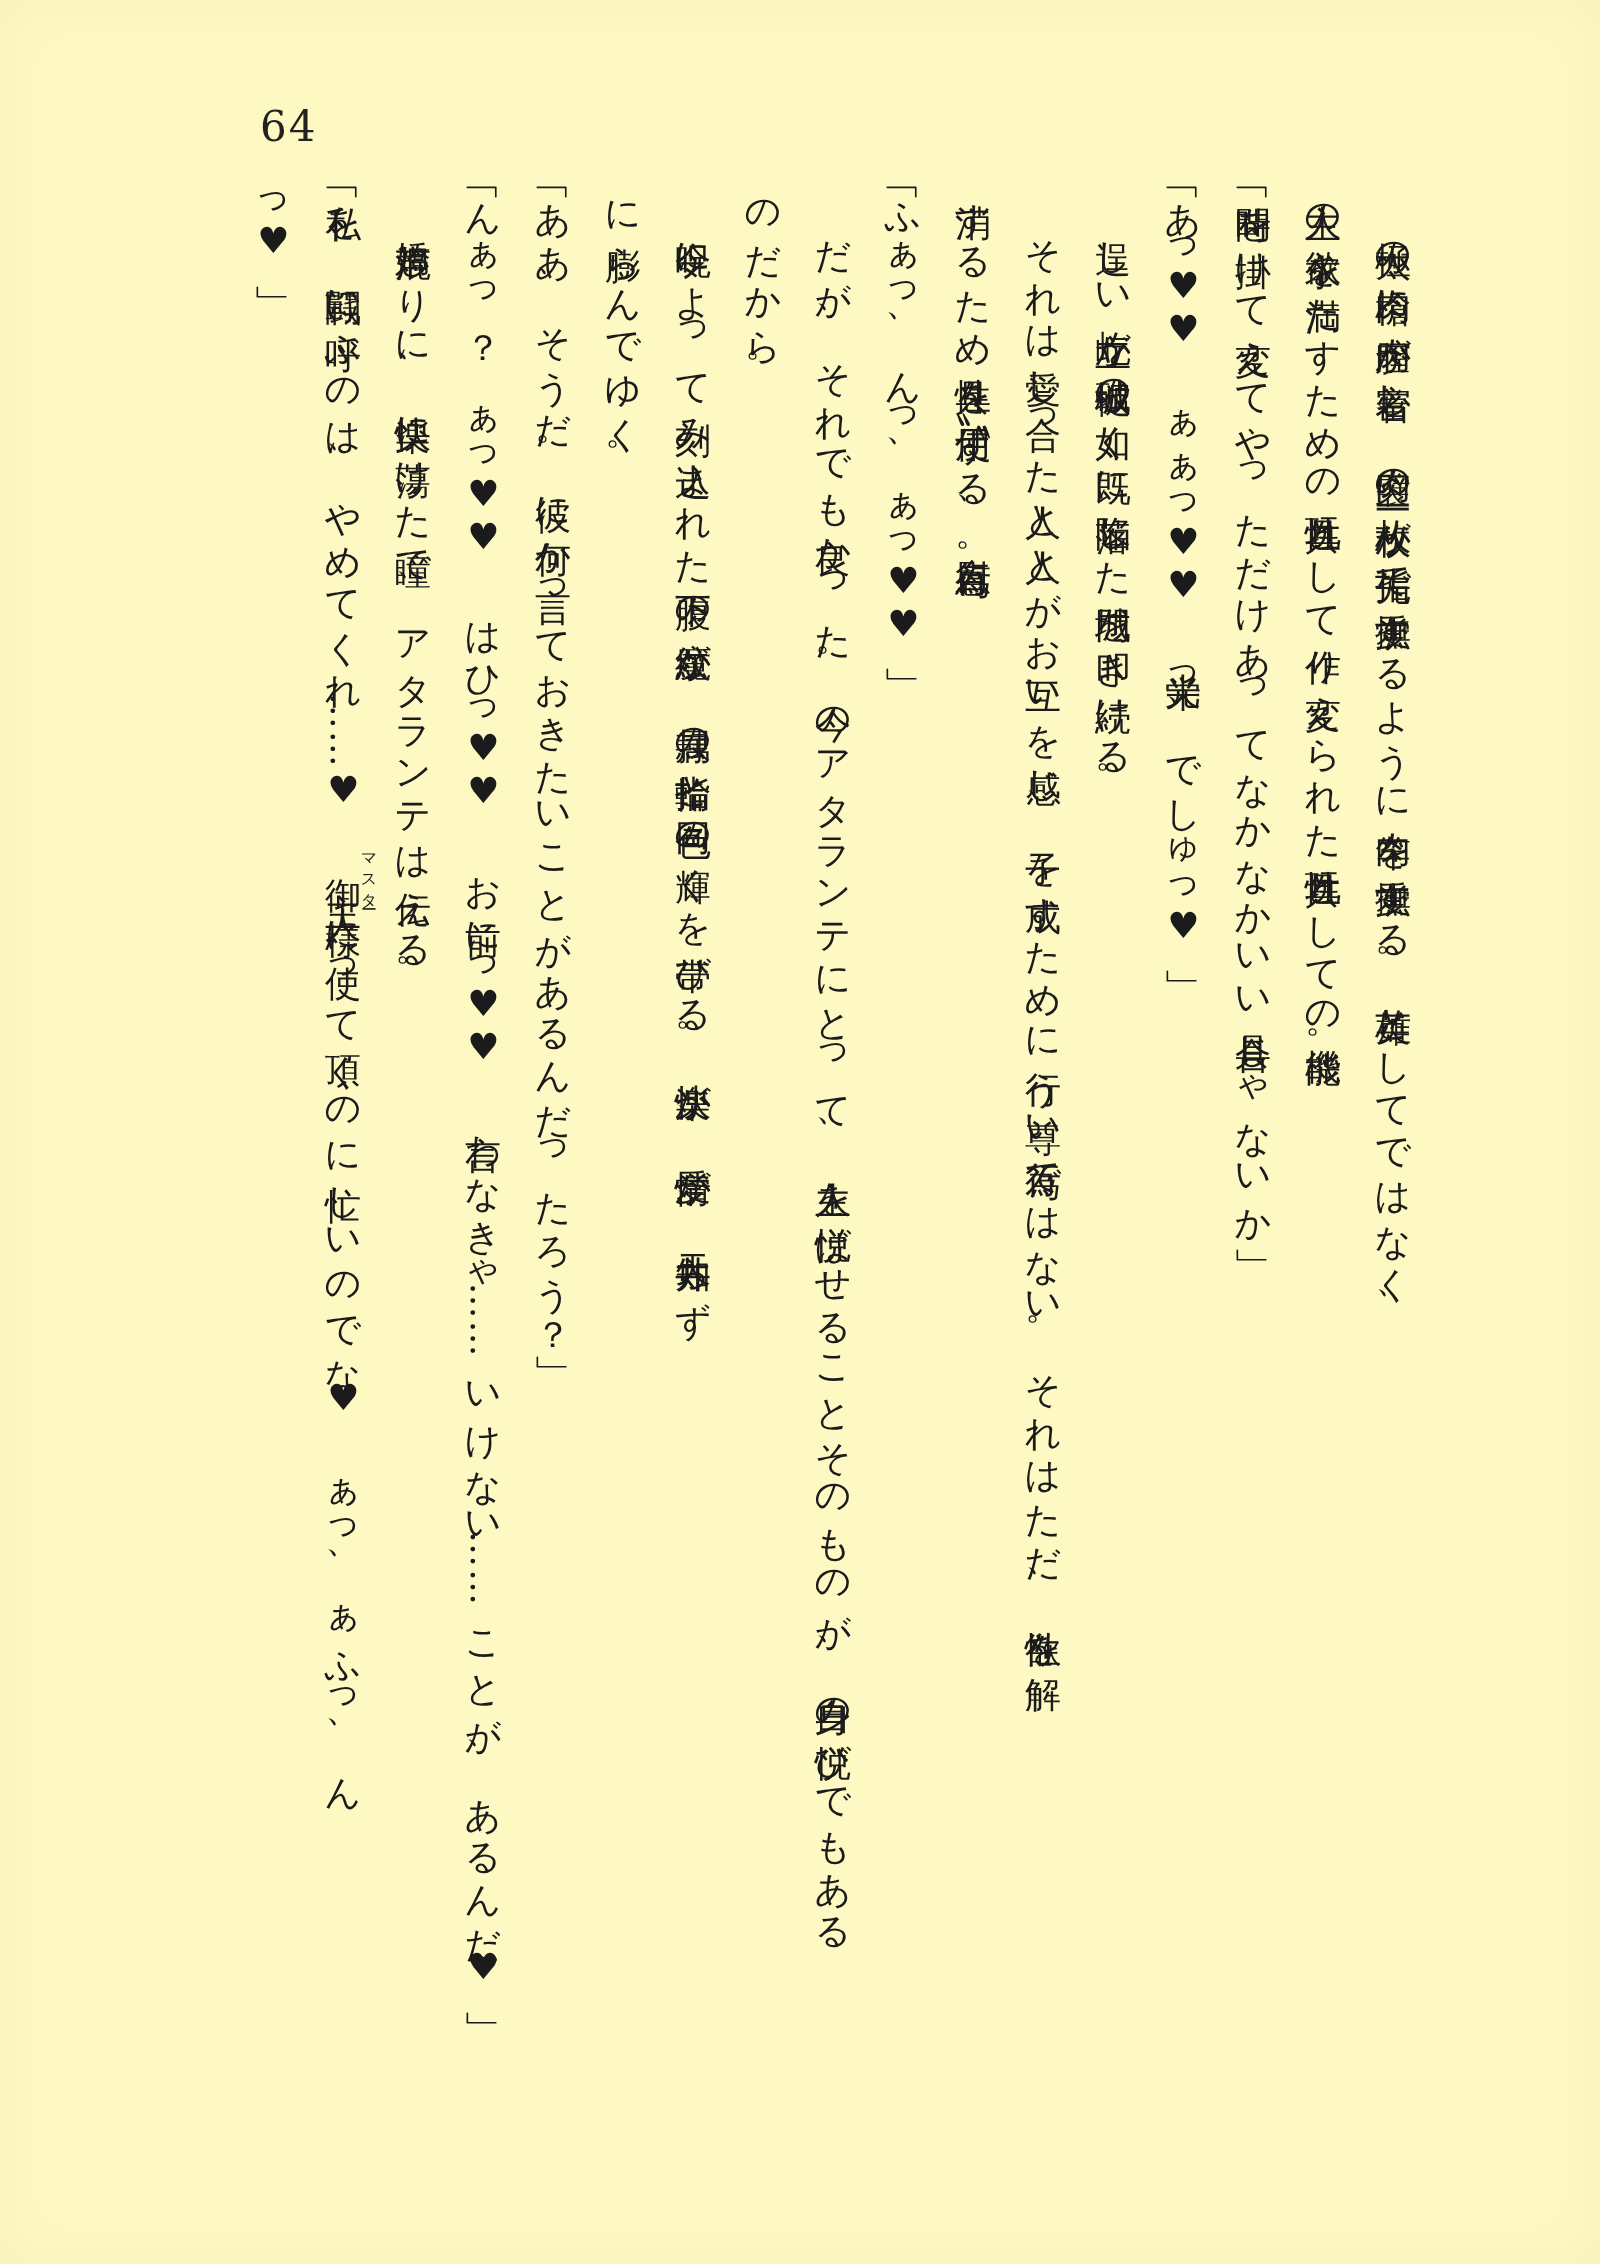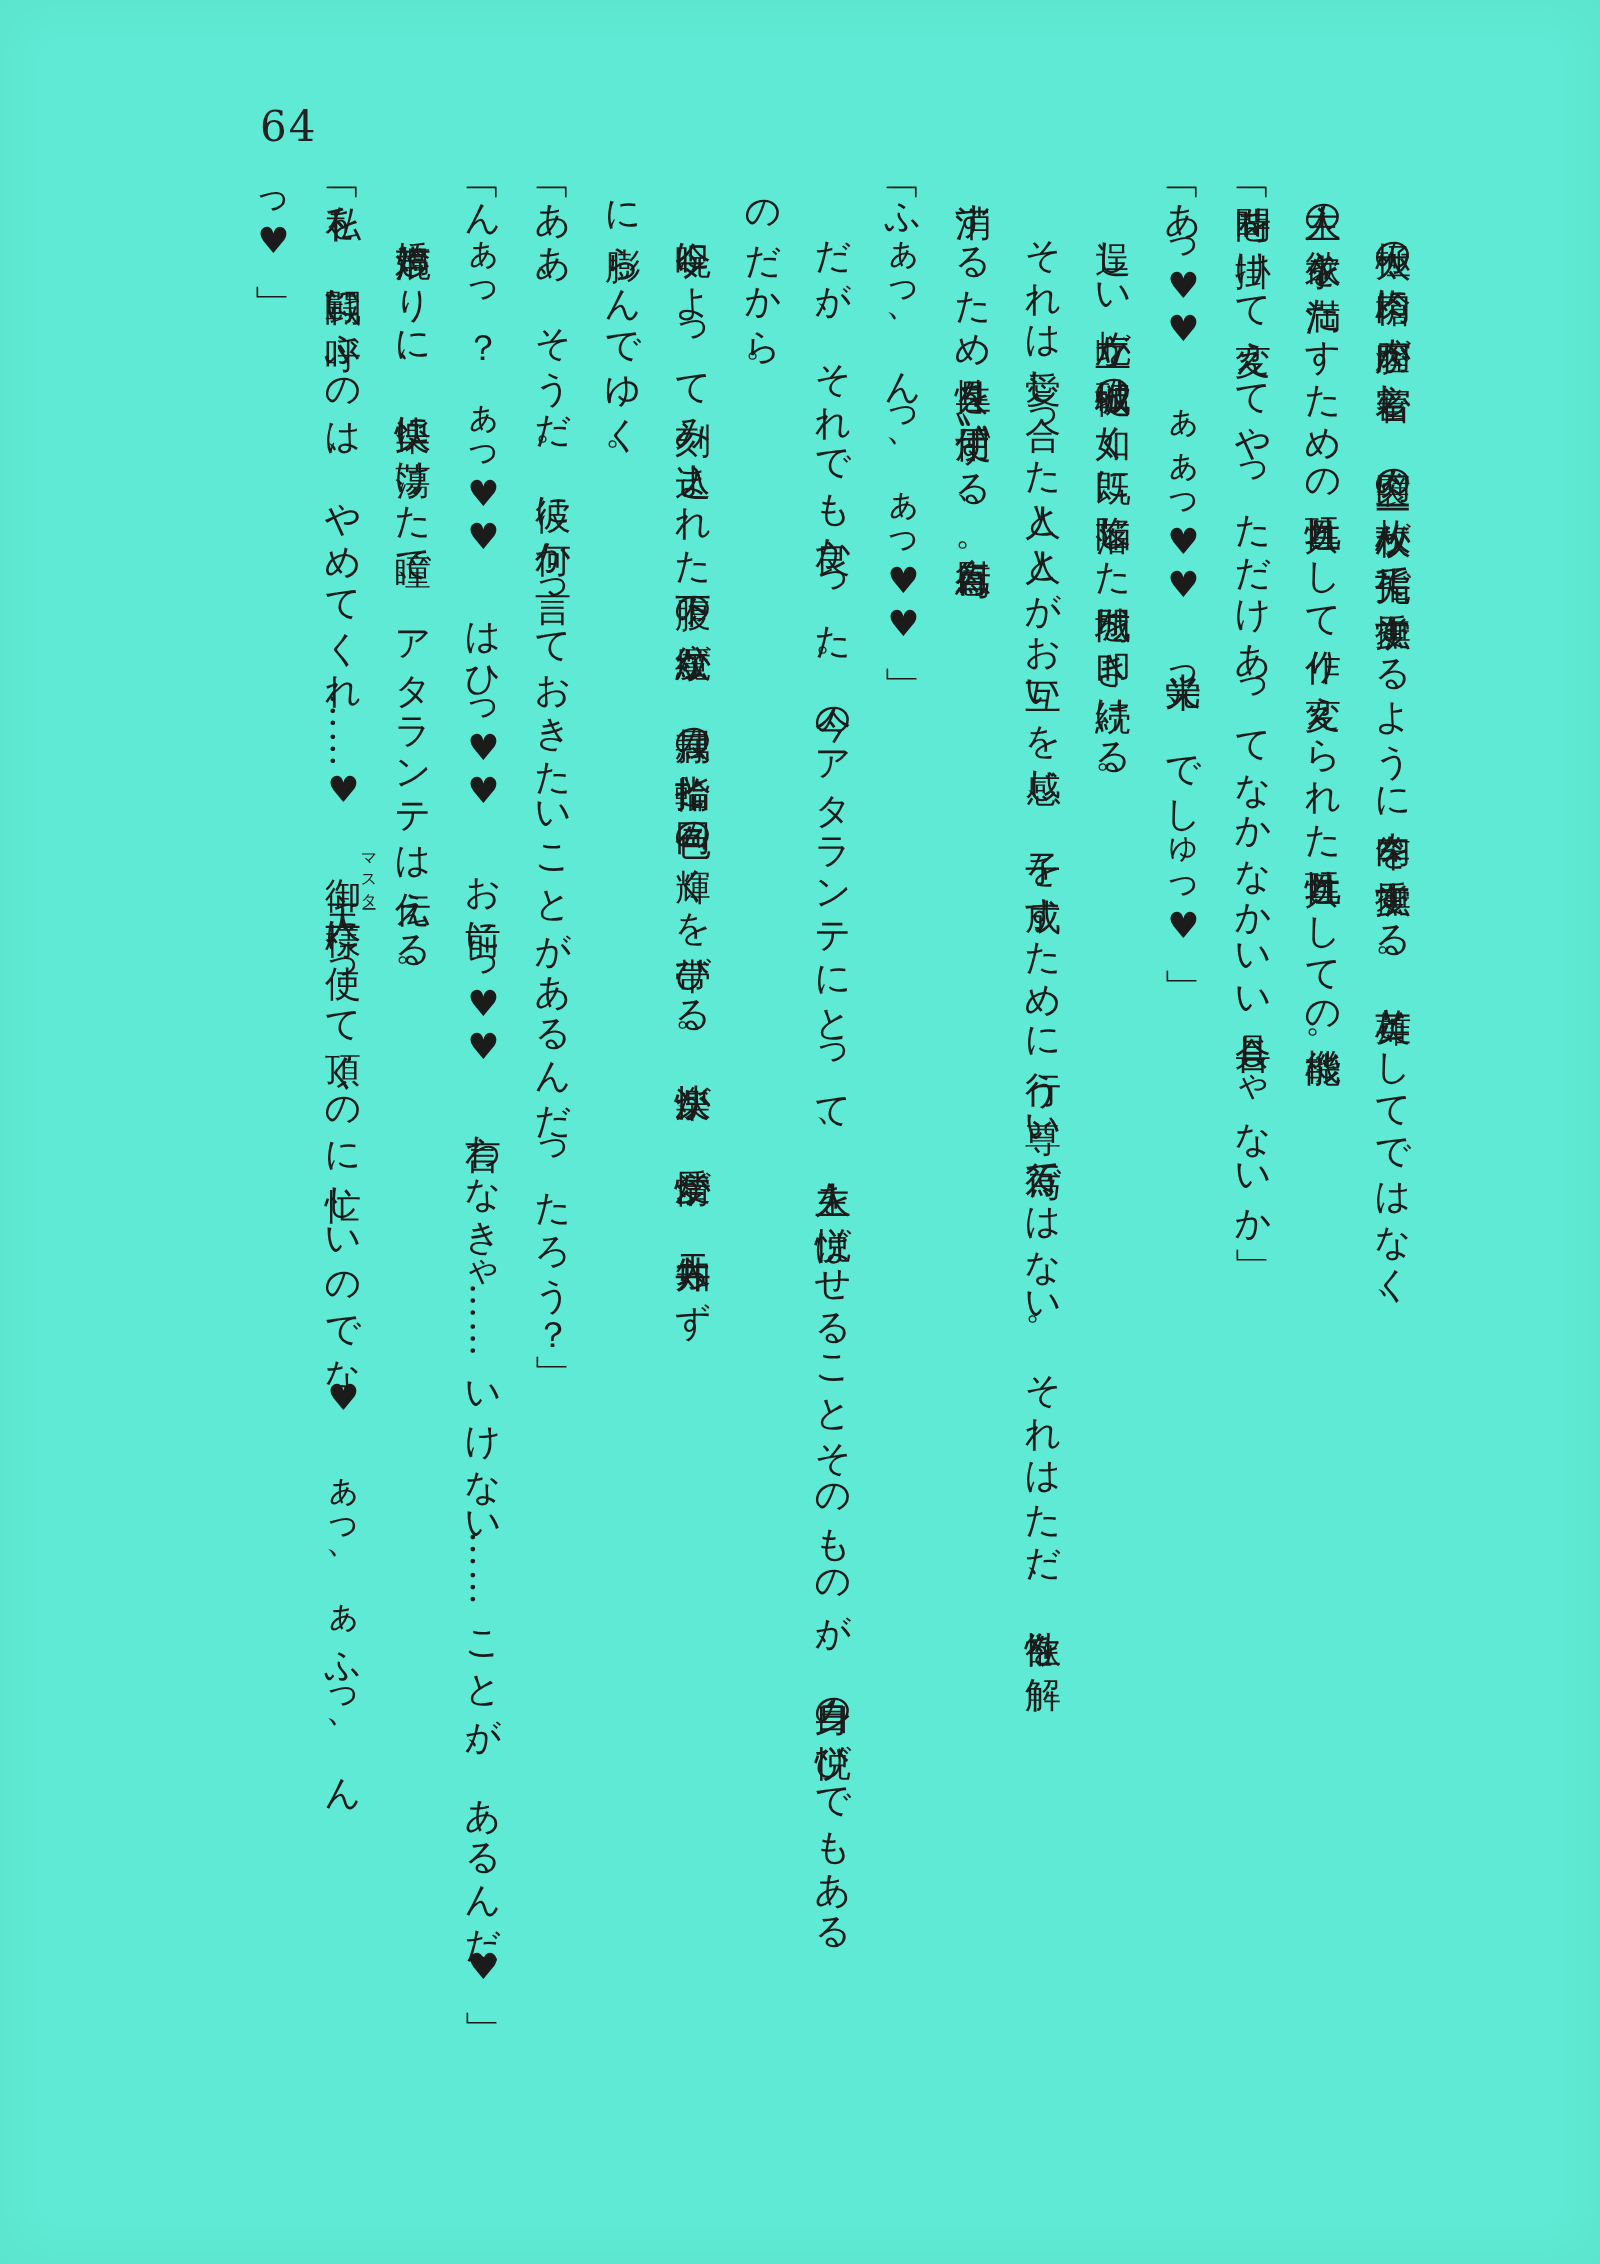--- a/index.html
+++ b/index.html
@@ -5,21 +5,21 @@
   html, body {
     margin: 0;
     padding: 0;
     background: #e8e8e8;
   }
   .page {
     position: relative;
     width: 1600px;
     height: 2264px;
     margin: 0 auto;
-    background: #5eead4;
+    background: #fef9c3;
     overflow: hidden;
     box-shadow: inset 0 0 60px rgba(0,0,0,0.035);
     font-family: "DejaVu Serif", "Liberation Serif", serif;
     color: #1c1c1c;
   }
   .page-number {
     position: absolute;
     left: 260px;
     top: 102px;
     font-size: 42px;

